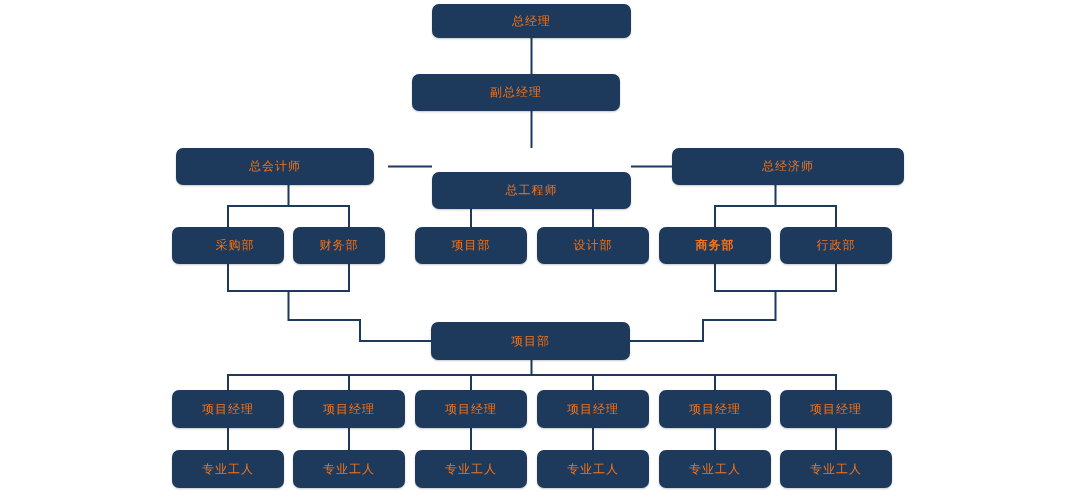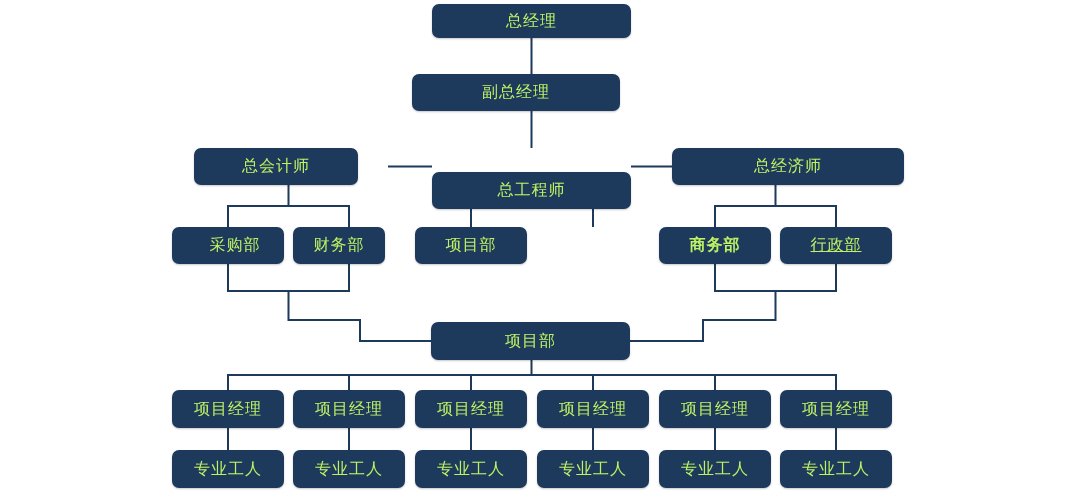--- a/index.html
+++ b/index.html
@@ -19,26 +19,26 @@
     position: absolute;
     left: 0;
     top: 0;
     width: 1080px;
     height: 502px;
   }
   .node {
     position: absolute;
     box-sizing: border-box;
     background: #1d3a5c;
-    color: #bef264;
+    color: #f97316;
     border-radius: 7px;
     display: flex;
     align-items: center;
     justify-content: center;
-    font-size: 16px;
+    font-size: 12px;
     letter-spacing: 1px;
     box-shadow: 0 1px 2px rgba(0,0,0,0.22);
     white-space: nowrap;
   }
 </style>
 </head>
 <body>
 
 <div class="canvas">
 
@@ -75,29 +75,30 @@
       M471 428 V450
       M593 428 V450
       M715 428 V450
       M836 428 V450"></path>
   </svg>
 
   <div class="node" style="left:432px; top:4px; width:199px; height:34px;">总经理</div>
 
   <div class="node" style="left:412px; top:74px; width:208px; height:37px;">副总经理</div>
 
-  <div class="node" style="left:194px; top:148px; width:164px; height:37px;text-align:right;">总会计师</div>
+  <div class="node" style="left:176px; top:148px; width:198px; height:37px;text-align:right;">总会计师</div>
   <div class="node" style="left:432px; top:148px; width:199px; height:37px;margin-top:24px;">总工程师</div>
   <div class="node" style="left:672px; top:148px; width:232px; height:37px;">总经济师</div>
 
   <div class="node" style="left:172px; top:227px; width:112px; height:37px;padding-left:14px;">采购部</div>
   <div class="node" style="left:293px; top:227px; width:92px; height:37px;">财务部</div>
   <div class="node" style="left:415px; top:227px; width:112px; height:37px;">项目部</div>
+  <div class="node" style="left:537px; top:227px; width:112px; height:37px;">设计部</div>
   <div class="node" style="left:659px; top:227px; width:112px; height:37px;font-weight:bold;">商务部</div>
-  <div class="node" style="left:780px; top:227px; width:112px; height:37px;text-decoration:underline;">行政部</div>
+  <div class="node" style="left:780px; top:227px; width:112px; height:37px;">行政部</div>
 
   <div class="node" style="left:431px; top:322px; width:199px; height:38px;">项目部</div>
 
   <div class="node" style="left:172px; top:390px; width:112px; height:38px;">项目经理</div>
   <div class="node" style="left:293px; top:390px; width:112px; height:38px;">项目经理</div>
   <div class="node" style="left:415px; top:390px; width:112px; height:38px;">项目经理</div>
   <div class="node" style="left:537px; top:390px; width:112px; height:38px;">项目经理</div>
   <div class="node" style="left:659px; top:390px; width:112px; height:38px;">项目经理</div>
   <div class="node" style="left:780px; top:390px; width:112px; height:38px;">项目经理</div>
 

